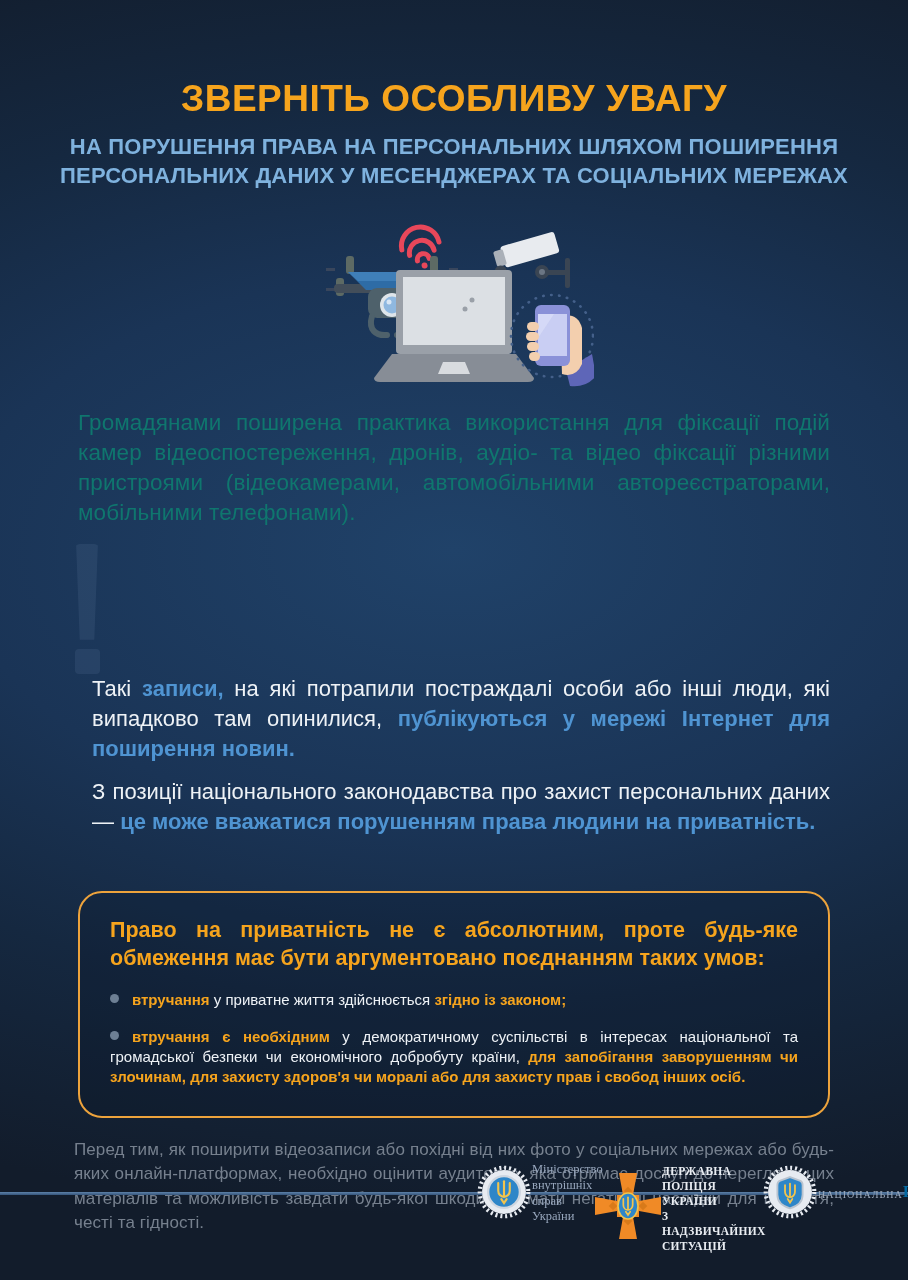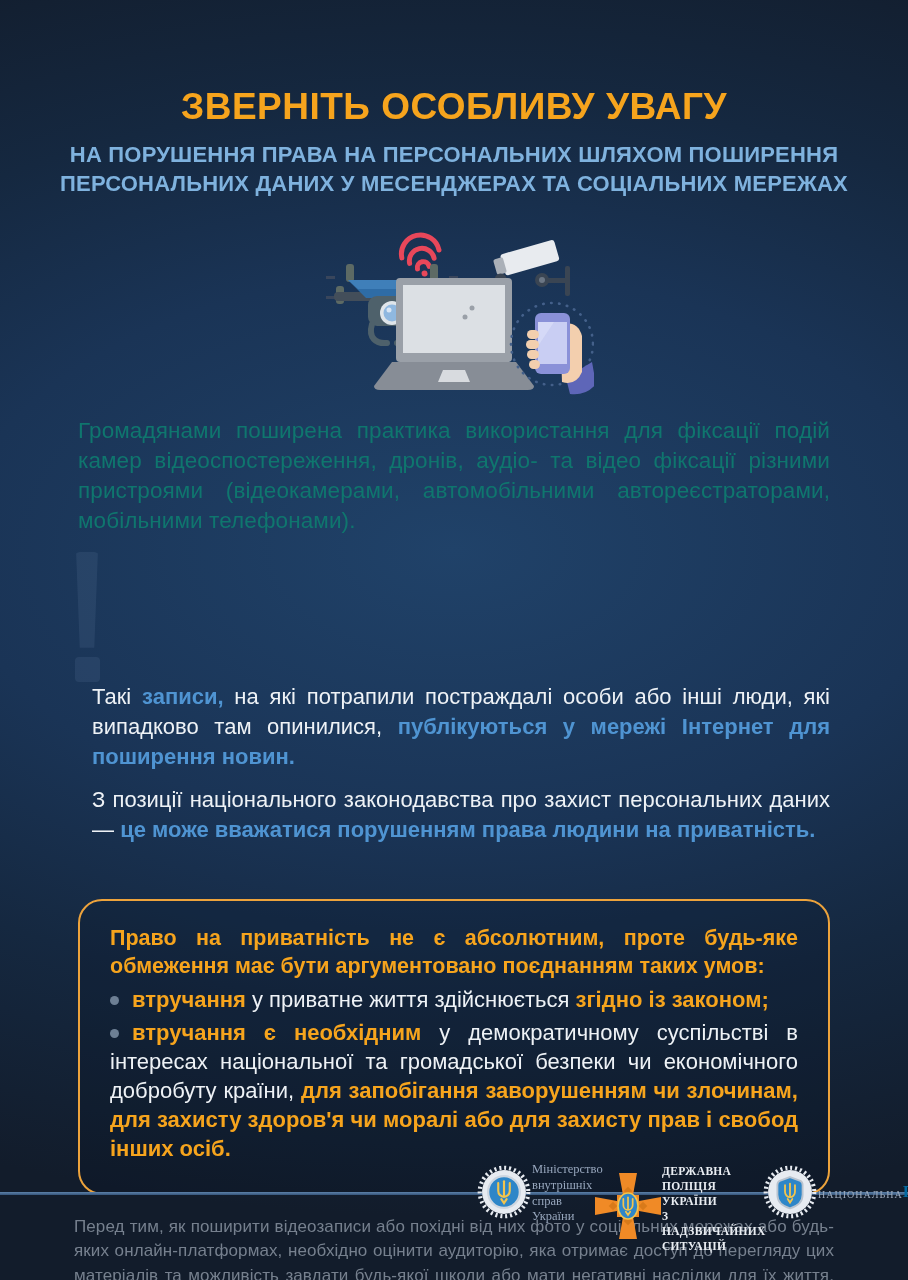--- a/index.html
+++ b/index.html
@@ -12,21 +12,21 @@
   }
   
   body{
     background:
       radial-gradient(ellipse 130% 52% at 50% 43%, #204269 0%, #1a3456 42%, #152840 68%, #121c2b 100%);
   }
   .poster{position:absolute;inset:0;}
   
   .header{padding-top:78px;text-align:center;}
   .title{
-    margin:8px;font-size:37px;font-weight:bold;letter-spacing:.5px;
+    margin:0;font-size:37px;font-weight:bold;letter-spacing:.5px;
     color:#F6A41D;
   }
   .subtitle{margin-top:12px;font-size:22px;font-weight:bold;line-height:1.32;color:#7FB2DE;letter-spacing:.2px;}
   
   .illustration{width:280px;margin:22px auto 0;}
   
   .content{padding:0 78px;}
   .intro{
     margin:14px 0 0;font-size:22.5px;line-height:1.33;color:#0f766e;
     text-align:justify;letter-spacing:.1px;
@@ -41,21 +41,21 @@
   .seg-white{color:#EEF2F6;}
   .seg-blue{color:#4F94D2;font-weight:bold;}
   .seg-orange{color:#F6A41D;font-weight:bold;}
   
   .box{
     margin:40px 78px 0;border:2px solid #EDA33C;border-radius:24px;
     padding:24px 30px 30px;background:rgba(8,17,31,.18);
   }
   .box-heading{margin:0;font-size:21.5px;font-weight:bold;color:#F6A41D;line-height:1.3;text-align:justify;}
   .box-list{margin:0;padding:0;list-style:none;}
-  .box-list li{margin-top:4px;font-size:22px;line-height:1.32;text-align:justify;}
+  .box-list li{margin-top:17px;font-size:15px;line-height:1.32;text-align:justify;}
   .bullet-dot{display:inline-block;width:9px;height:9px;border-radius:50%;
     background:#6D7F94;margin-right:13px;vertical-align:2px;}
   
   .footnote{
     margin:20px 74px 0;font-size:17px;line-height:1.42;color:#76808E;
     text-align:justify;letter-spacing:.1px;
   }
   
   .footer{position:absolute;left:0;right:0;bottom:0;height:124px;}
   .footer-line{position:absolute;top:36px;left:0;right:0;height:3px;

